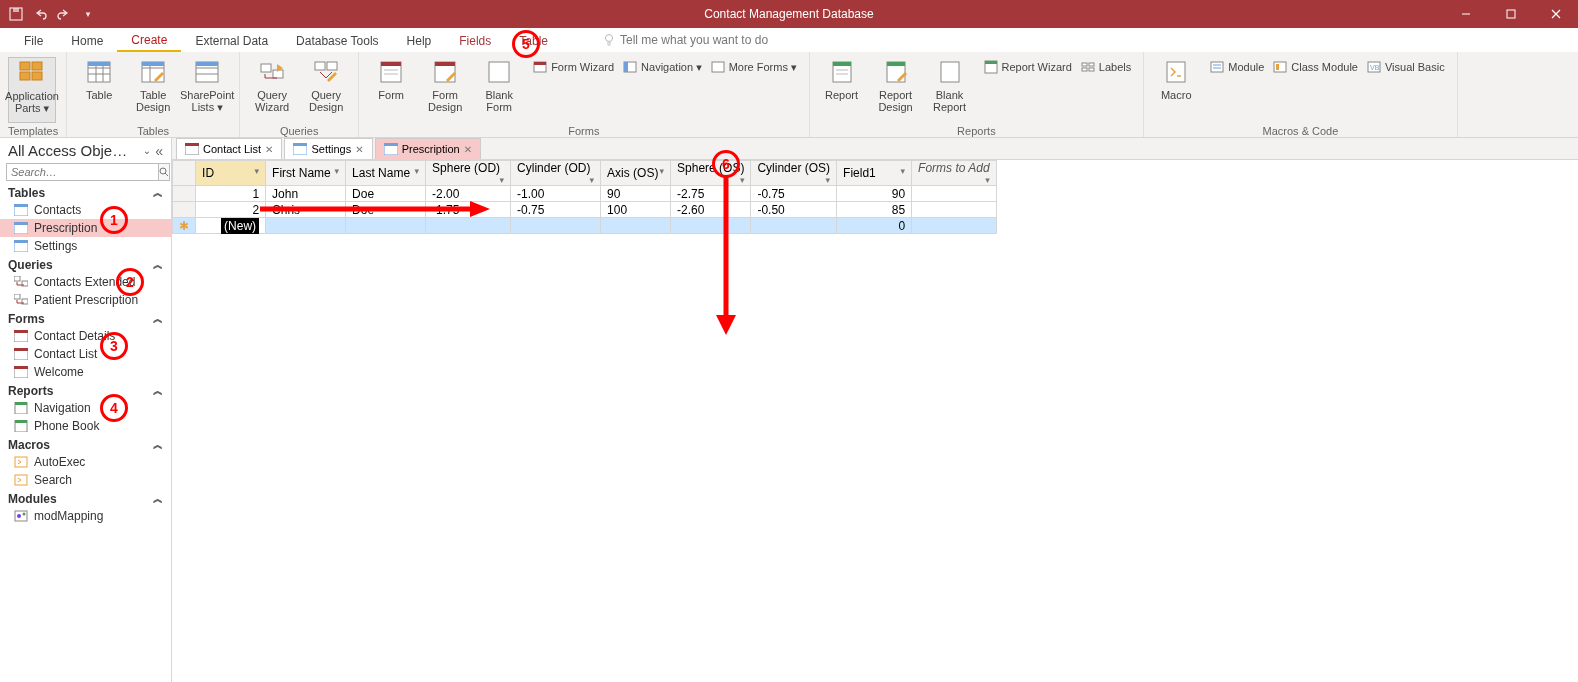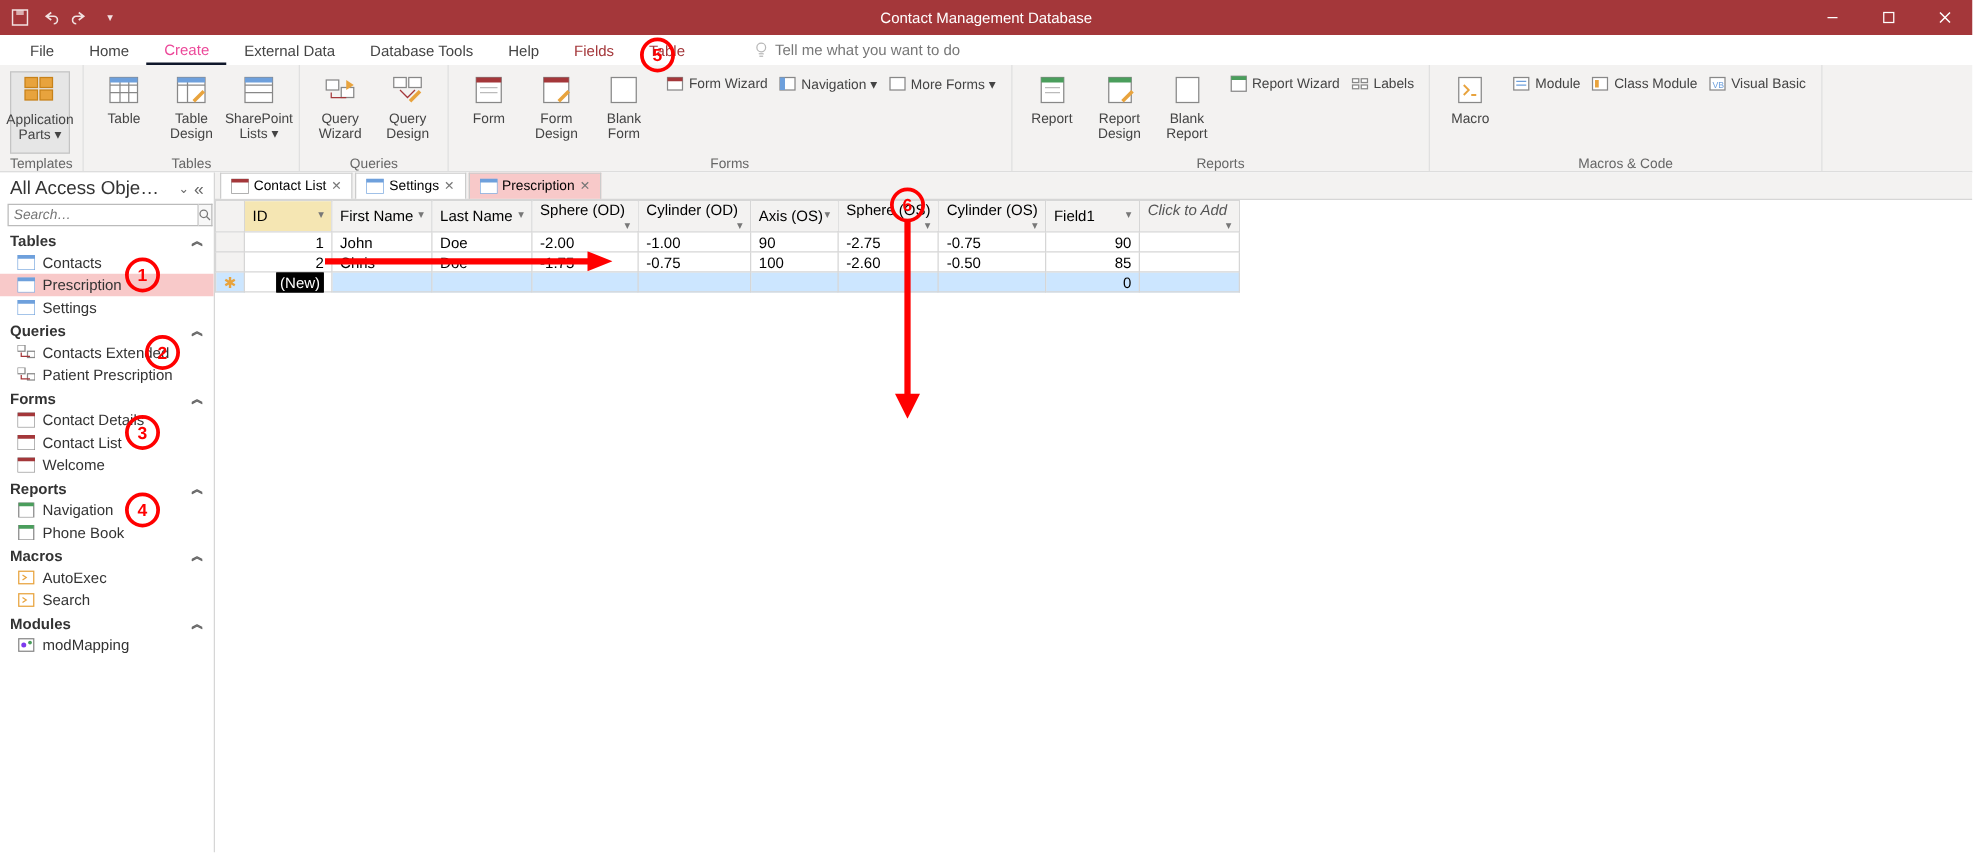--- a/index.html
+++ b/index.html
@@ -10,21 +10,21 @@
 .qat { display: flex; align-items: center; gap: 4px; padding: 0 6px; }
 .qat .icon { width: 20px; height: 20px; display: flex; align-items: center; justify-content: center; opacity: .85; }
 .table-tools { position: absolute; left: 380px; padding: 0 50px; height: 28px; line-height: 28px; background: #7d2a2c; }
 .title-center { position: absolute; left: 50%; transform: translateX(-50%); font-size: 12px; }
 .win-controls { position: absolute; right: 0; display: flex; }
 .win-controls div { width: 45px; height: 28px; display: flex; align-items: center; justify-content: center; }
 
 
 .ribbon-tabs { height: 24px; background: #fff; display: flex; align-items: center; padding-left: 10px; border-bottom: 0; }
 .ribbon-tab { padding: 4px 14px 3px; font-size: 12px; color: #444; cursor: pointer; }
-.ribbon-tab.active { color: #ec4899; border-bottom: 2px solid #0f172a; }
+.ribbon-tab.active { color: #b91c1c; border-bottom: 2px solid #eab308; }
 .ribbon-tab.contextual { color: #a4373a; }
 .tell-me { display: flex; align-items: center; gap: 4px; margin-left: 40px; color: #777; }
 .tell-me svg { width: 14px; height: 14px; opacity: .6; }
 
 
 .ribbon-body { height: 86px; background: #f3f2f1; border-bottom: 1px solid #d6d6d6; display: flex; }
 .ribbon-group { border-right: 1px solid #e0e0e0; padding: 2px 8px 0; display: flex; flex-direction: column; justify-content: space-between; }
 .ribbon-group-content { display: flex; gap: 6px; flex: 1; align-items: flex-start; padding-top: 3px; }
 .ribbon-group-label { text-align: center; font-size: 11px; color: #666; padding: 2px 0; }
 .big-btn { display: flex; flex-direction: column; align-items: center; justify-content: flex-start; width: 48px; height: 66px; gap: 2px; cursor: pointer; }
@@ -623,21 +623,21 @@
             <th class="corner"></th>
             <th class="idcol" style="width:70px;"><span>ID</span><span class="dd">▾</span></th>
             <th style="width:80px;"><span>First Name</span><span class="dd">▾</span></th>
             <th style="width:80px;"><span>Last Name</span><span class="dd">▾</span></th>
             <th style="width:85px;"><span>Sphere (OD)</span><span class="dd">▾</span></th>
             <th style="width:90px;"><span>Cylinder (OD)</span><span class="dd">▾</span></th>
             <th style="width:70px;"><span>Axis (OS)</span><span class="dd">▾</span></th>
             <th style="width:80px;"><span>Sphere (OS)</span><span class="dd">▾</span></th>
             <th style="width:85px;"><span>Cylinder (OS)</span><span class="dd">▾</span></th>
             <th style="width:75px;"><span>Field1</span><span class="dd">▾</span></th>
-            <th style="width:80px;"><span class="click-add">Click to Add</span><span class="dd">▾</span></th>
+            <th style="width:80px;"><span class="click-add">Forms to Add</span><span class="dd">▾</span></th>
           </tr>
         </thead>
         <tbody>
           <tr>
             <td class="row-selector"></td>
             <td class="r">1</td>
             <td>John</td>
             <td>Doe</td>
             <td>-2.00</td>
             <td>-1.00</td>

